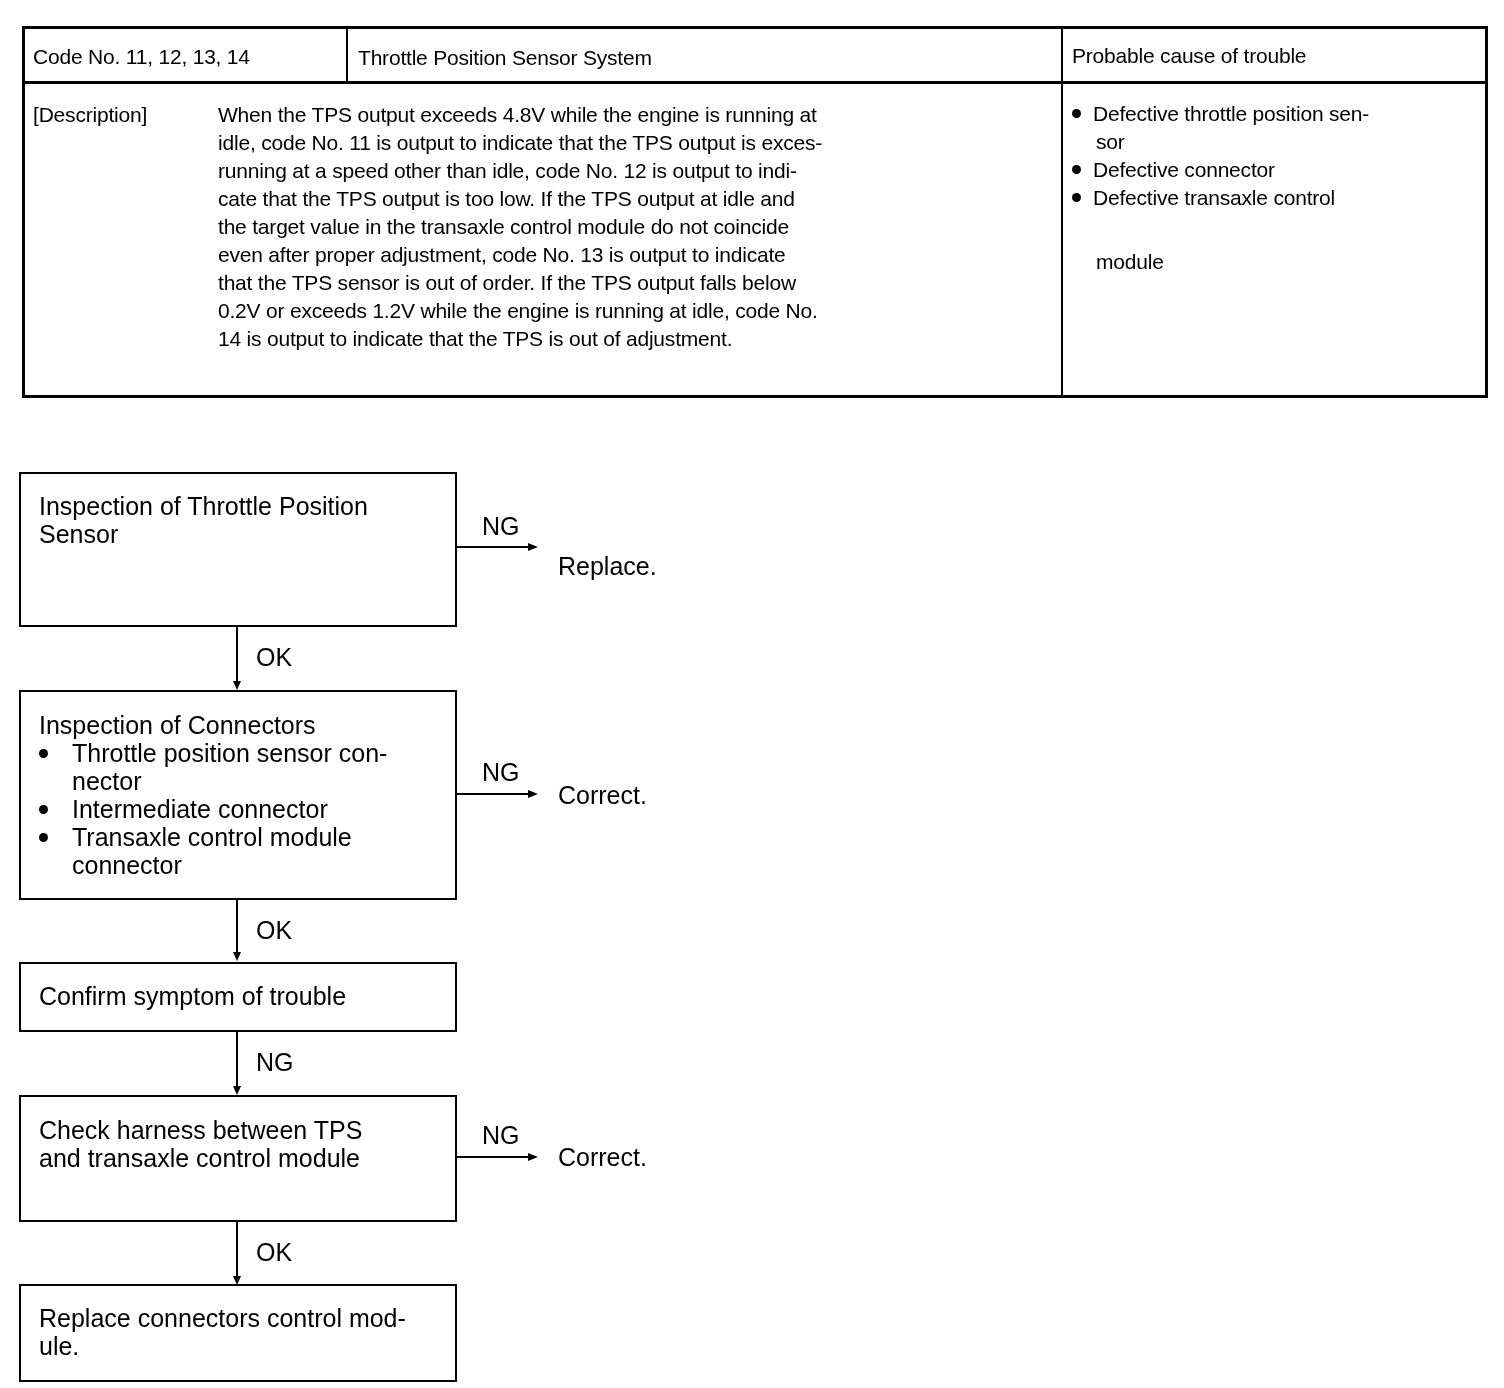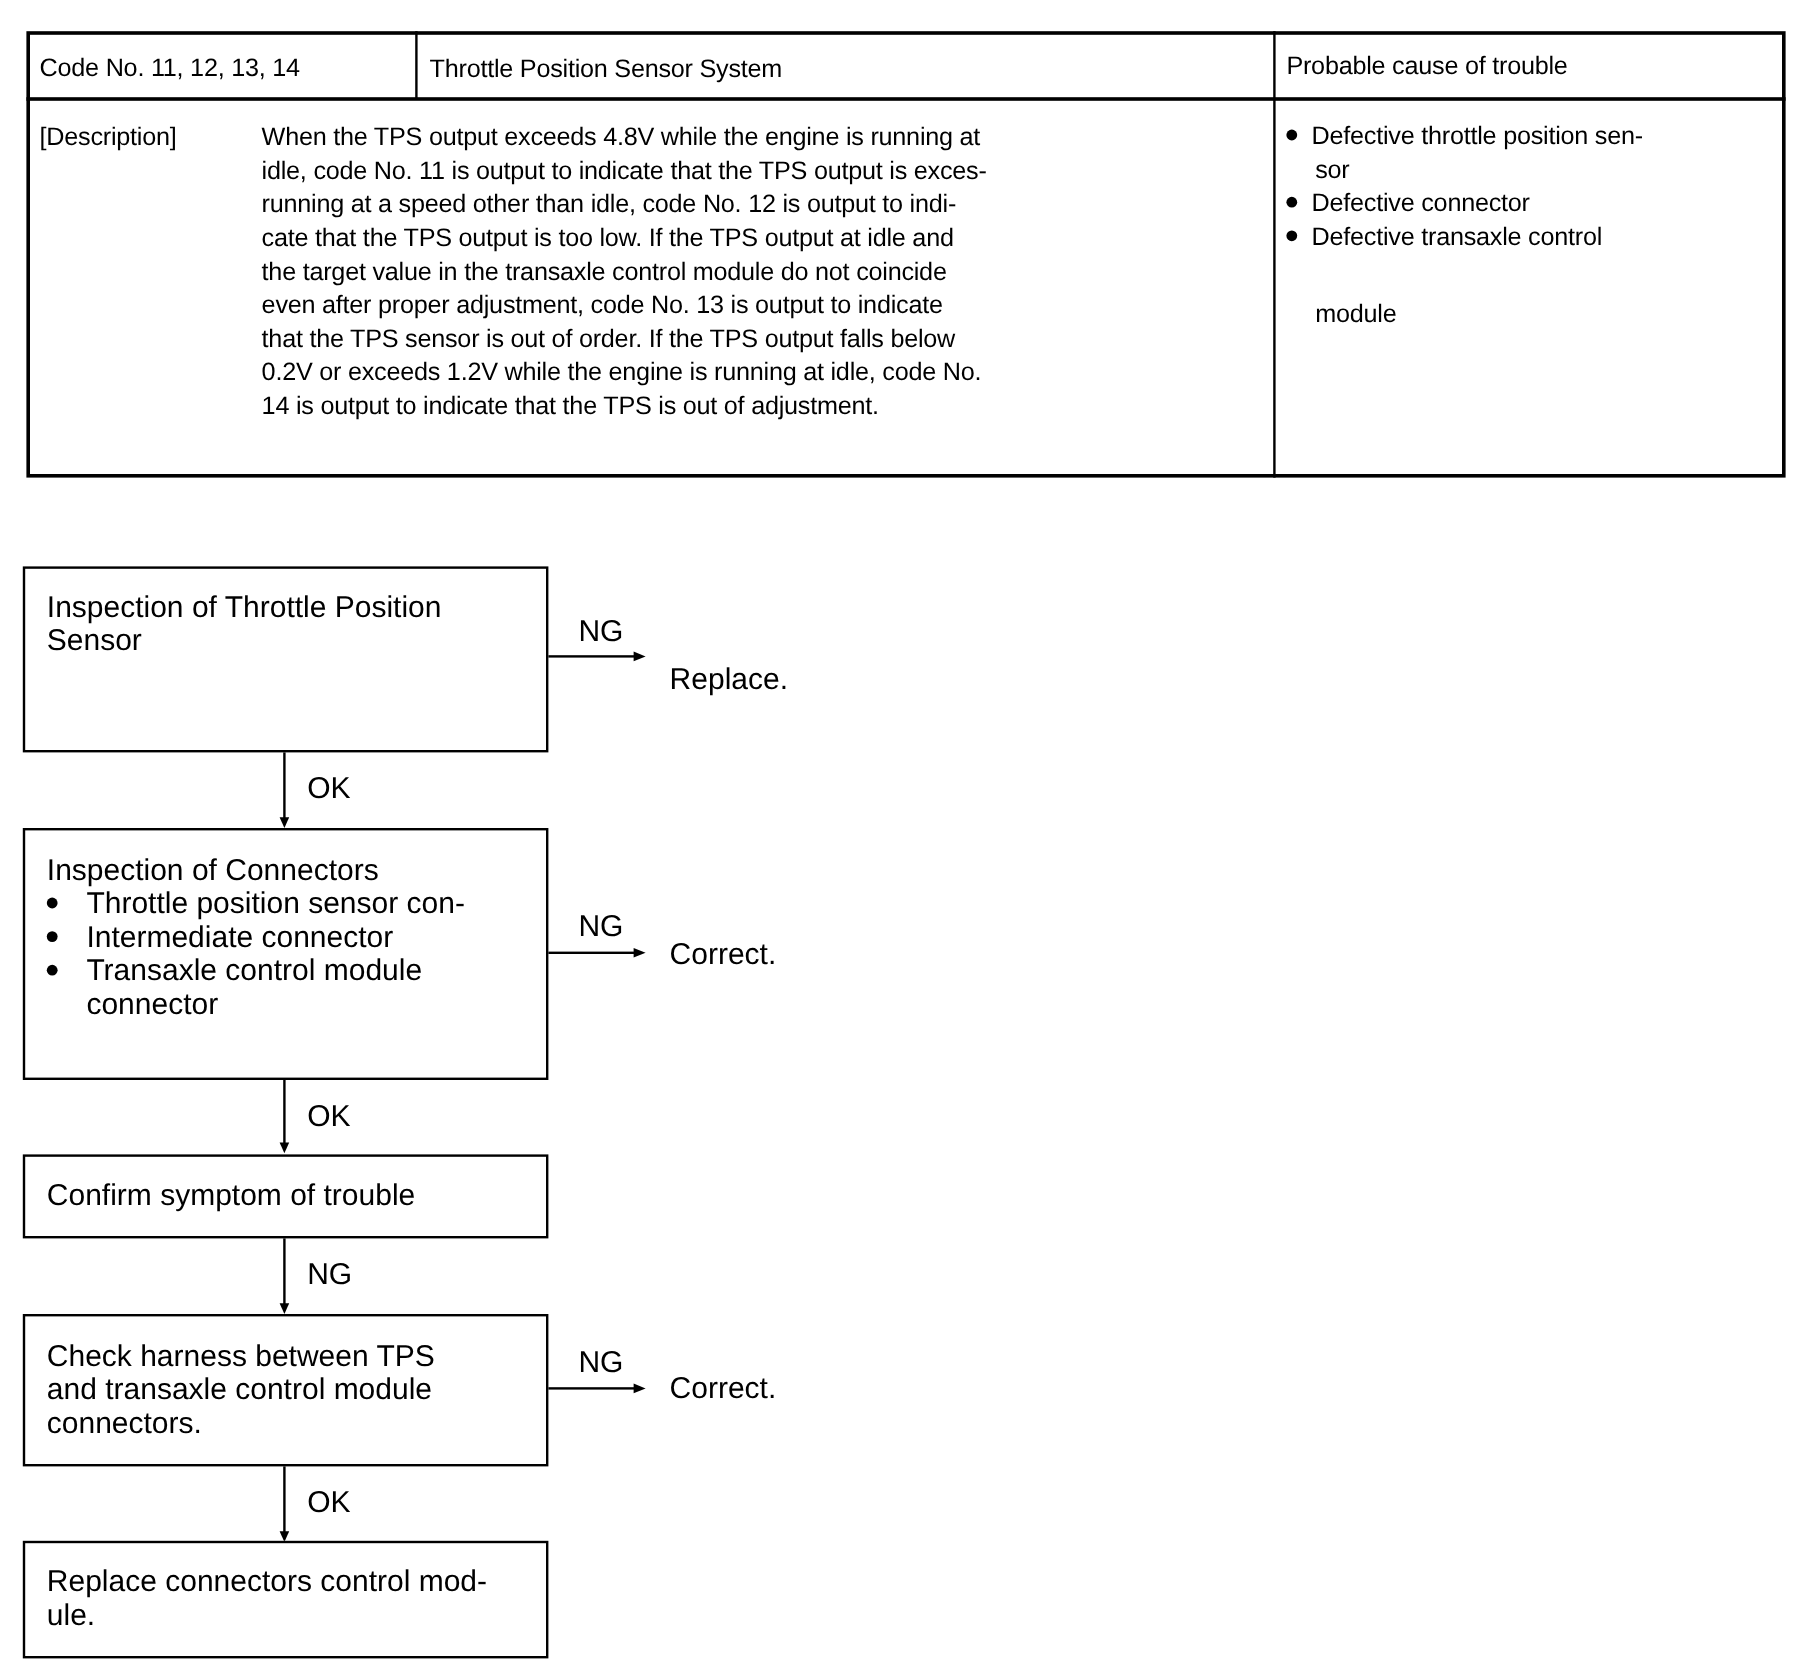--- a/index.html
+++ b/index.html
@@ -73,20 +73,21 @@
 <div class="lbl" style="left:558px; top:552px;">Replace.</div>
 
 <div class="vconn" style="left:236px; top:627px; height:55px;"></div>
 <div class="arrowdown" style="left:233px; top:681px;"></div>
 <div class="lbl" style="left:256px; top:643px;">OK</div>
 
 <div class="box" style="left:19px; top:690px; width:438px; height:210px;"></div>
 <div class="boxtext" style="left:39px; top:711px;">
   <div>Inspection of Connectors</div>
   <div><span class="bul" style="margin-right:24px;"></span><span>Throttle position sensor con-</span></div>
+  <div style="padding-left:33px;">nector</div>
   <div><span class="bul" style="margin-right:24px;"></span><span>Intermediate connector</span></div>
   <div><span class="bul" style="margin-right:24px;"></span><span>Transaxle control module</span></div>
   <div style="padding-left:33px;">connector</div>
 </div>
 <div class="hconn" style="left:457px; top:793px; width:72px;"></div>
 <div class="arrowright" style="left:528px; top:790px;"></div>
 <div class="lbl" style="left:482px; top:758px;">NG</div>
 <div class="lbl" style="left:558px; top:781px;">Correct.</div>
 
 <div class="vconn" style="left:236px; top:900px; height:54px;"></div>
@@ -97,21 +98,20 @@
 <div class="boxtext" style="left:39px; top:982px;">Confirm symptom of trouble</div>
 
 <div class="vconn" style="left:236px; top:1032px; height:55px;"></div>
 <div class="arrowdown" style="left:233px; top:1086px;"></div>
 <div class="lbl" style="left:256px; top:1048px;">NG</div>
 
 <div class="box" style="left:19px; top:1095px; width:438px; height:127px;"></div>
 <div class="boxtext" style="left:39px; top:1116px;">
   <div>Check harness between TPS</div>
   <div>and transaxle control module</div>
-  <div>connectors.</div>
 </div>
 <div class="hconn" style="left:457px; top:1156px; width:72px;"></div>
 <div class="arrowright" style="left:528px; top:1153px;"></div>
 <div class="lbl" style="left:482px; top:1121px;">NG</div>
 <div class="lbl" style="left:558px; top:1143px;">Correct.</div>
 
 <div class="vconn" style="left:236px; top:1222px; height:55px;"></div>
 <div class="arrowdown" style="left:233px; top:1276px;"></div>
 <div class="lbl" style="left:256px; top:1238px;">OK</div>
 

